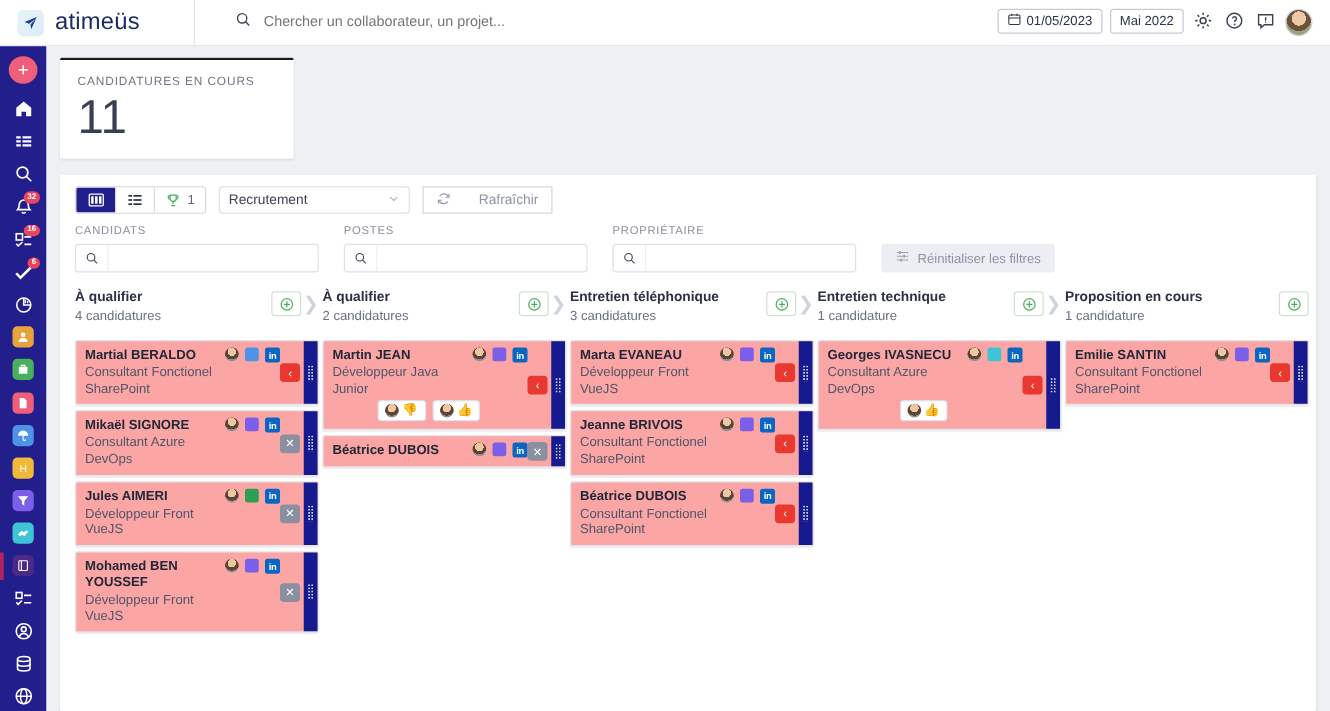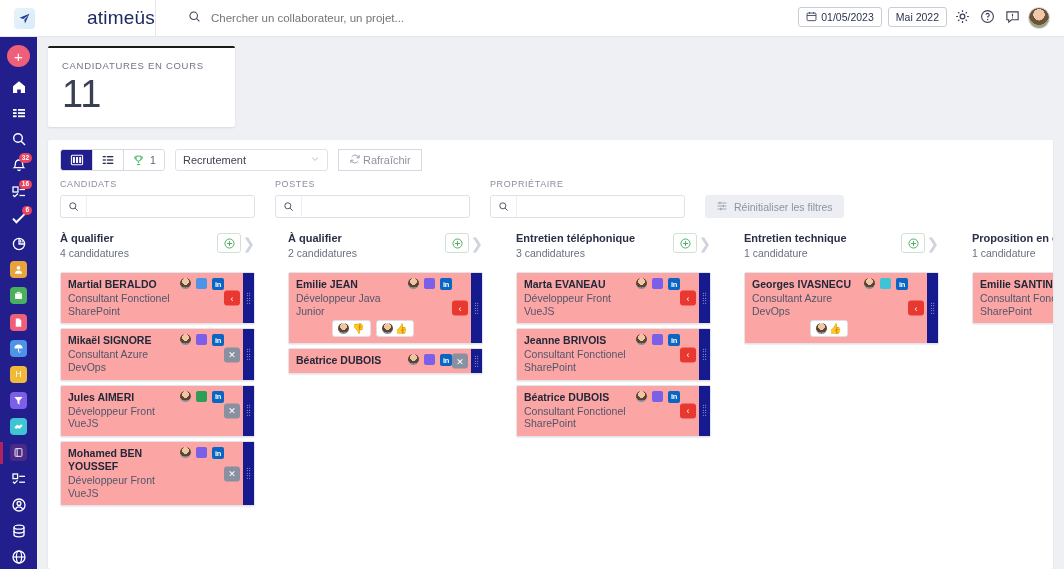--- a/index.html
+++ b/index.html
@@ -9,21 +9,21 @@
     background: #eef0f4;
     overflow: hidden;
   }
   .app { position: relative; width: 1064px; height: 569px; display: flex; flex-direction: column; }
 
   
   .topbar {
     height: 37px; min-height: 37px; background: #ffffff;
     display: flex; align-items: center; border-bottom: 1px solid #e4e6ec;
   }
-  .brand { width: 155px; display: flex; align-items: center; gap: 9px; padding-left: 14px; justify-content: space-between; }
+  .brand { width: 155px; display: flex; align-items: center; gap: 9px; padding-left: 14px; }
   .brand-mark {
     width: 21px; height: 21px; border-radius: 4px;
     background: linear-gradient(135deg,#e8f3fb 0%, #d9ecf8 100%);
     display: flex; align-items: center; justify-content: center;
   }
   .brand-name { font-size: 19px; color: #1d2a63; letter-spacing: .2px; }
   .topdiv { width: 1px; height: 37px; background: #e4e6ec; }
   .search-wrap { display: flex; align-items: center; gap: 10px; padding-left: 32px; flex: 1; }
   .search-input {
     border: none; outline: none; font-size: 11.5px; color: #8a8fa0;
@@ -89,39 +89,39 @@
   .seg > div.active { background: #221e8c; }
   .seg > div + div { border-left: 1px solid #d6d9e2; }
   .seg .trophy { width: 41px; gap: 5px; font-size: 10.5px; color: #5d6376; }
   .select {
     border: 1px solid #dfe1e8; border-radius: 3px; height: 22px; width: 153px;
     display: flex; align-items: center; justify-content: space-between;
     padding: 0 7px; font-size: 11px; color: #3d4254; background: #fff; cursor: pointer;
   }
   .refresh {
     border: 1px solid #d6d9e2; border-radius: 0; height: 22px; display: flex;
-    align-items: center; gap: 2px; padding: 0 10px; font-size: 11px; color: #8e93a3;
+    align-items: center; gap: 22px; padding: 0 10px; font-size: 11px; color: #8e93a3;
     background: #fff; cursor: pointer;
   }
 
   .filter-head { display: flex; padding: 0 12px; font-size: 9px; letter-spacing: .6px; color: #8a8fa0; }
   .filter-head > div { width: 195px; margin-right: 20px; }
   .filter-row { display: flex; padding: 6px 12px 10px 12px; align-items: center; }
   .fbox {
     width: 195px; margin-right: 20px; height: 23px; border: 1px solid #dfe1e8; border-radius: 3px;
     display: flex; align-items: center; background: #fff;
   }
   .fbox .mag { width: 26px; display: flex; align-items: center; justify-content: center; border-right: 1px solid #eceef3; height: 100%; }
   .fbox input { border: none; outline: none; flex: 1; font-size: 11px; padding: 0 6px; font-family: "Liberation Sans", sans-serif; }
   .reset {
     height: 23px; background: #eceef3; border-radius: 3px; display: flex; align-items: center; gap: 6px;
     padding: 0 11px; font-size: 10.5px; color: #8e93a3; cursor: pointer; border: none;
   }
 
-  .board { flex: 1; min-height: 0; overflow: hidden; display: flex; padding: 4px 0 0 12px; gap: 30px; }
+  .board { flex: 1; min-height: 0; overflow: hidden; display: flex; padding: 4px 0 0 12px; }
   .col { width: 195px; min-width: 195px; margin-right: 3px; display: flex; flex-direction: column; }
   .col-head { display: flex; align-items: flex-start; height: 38px; }
   .col-titles { flex: 1; min-width: 0; }
   .col-title { font-size: 11px; font-weight: bold; color: #2b3045; line-height: 1.25; }
   .col-sub { font-size: 10.5px; color: #6a7082; margin-top: 1px; }
   .addwrap { display: flex; align-items: center; gap: 1px; padding-top: 1px; }
   .addbtn {
     width: 24px; height: 20px; border: 1px solid #cfe3d3; border-radius: 3px; background: #fff;
     display: flex; align-items: center; justify-content: center; cursor: pointer;
   }
@@ -592,21 +592,21 @@
                       <line x1="5" y1="8" x2="11" y2="8" stroke="#49b05e" stroke-width="1.2"></line>
                     </svg>
                   </div>
                   <span class="chev">❯</span>
                 </div>
               </div>
               <div class="cards">
                 <div class="card">
                   <div class="card-top">
                     <div style="flex:1;min-width:0">
-                      <div class="cname">Emilie JEAN</div>
+                      <div class="cname">Martin JEAN</div>
                       <div class="crole">Développeur Java Junior</div>
                     </div>
                     <span class="mini-av"></span>
                     <span class="cdot" style="background:#7b5fe8"></span>
                     <span class="li">in</span>
                   </div>
                   <div class="votes">
                     <div class="vote">
                       <span class="mini-av"></span>
                       <span class="thumb down">👎</span>

